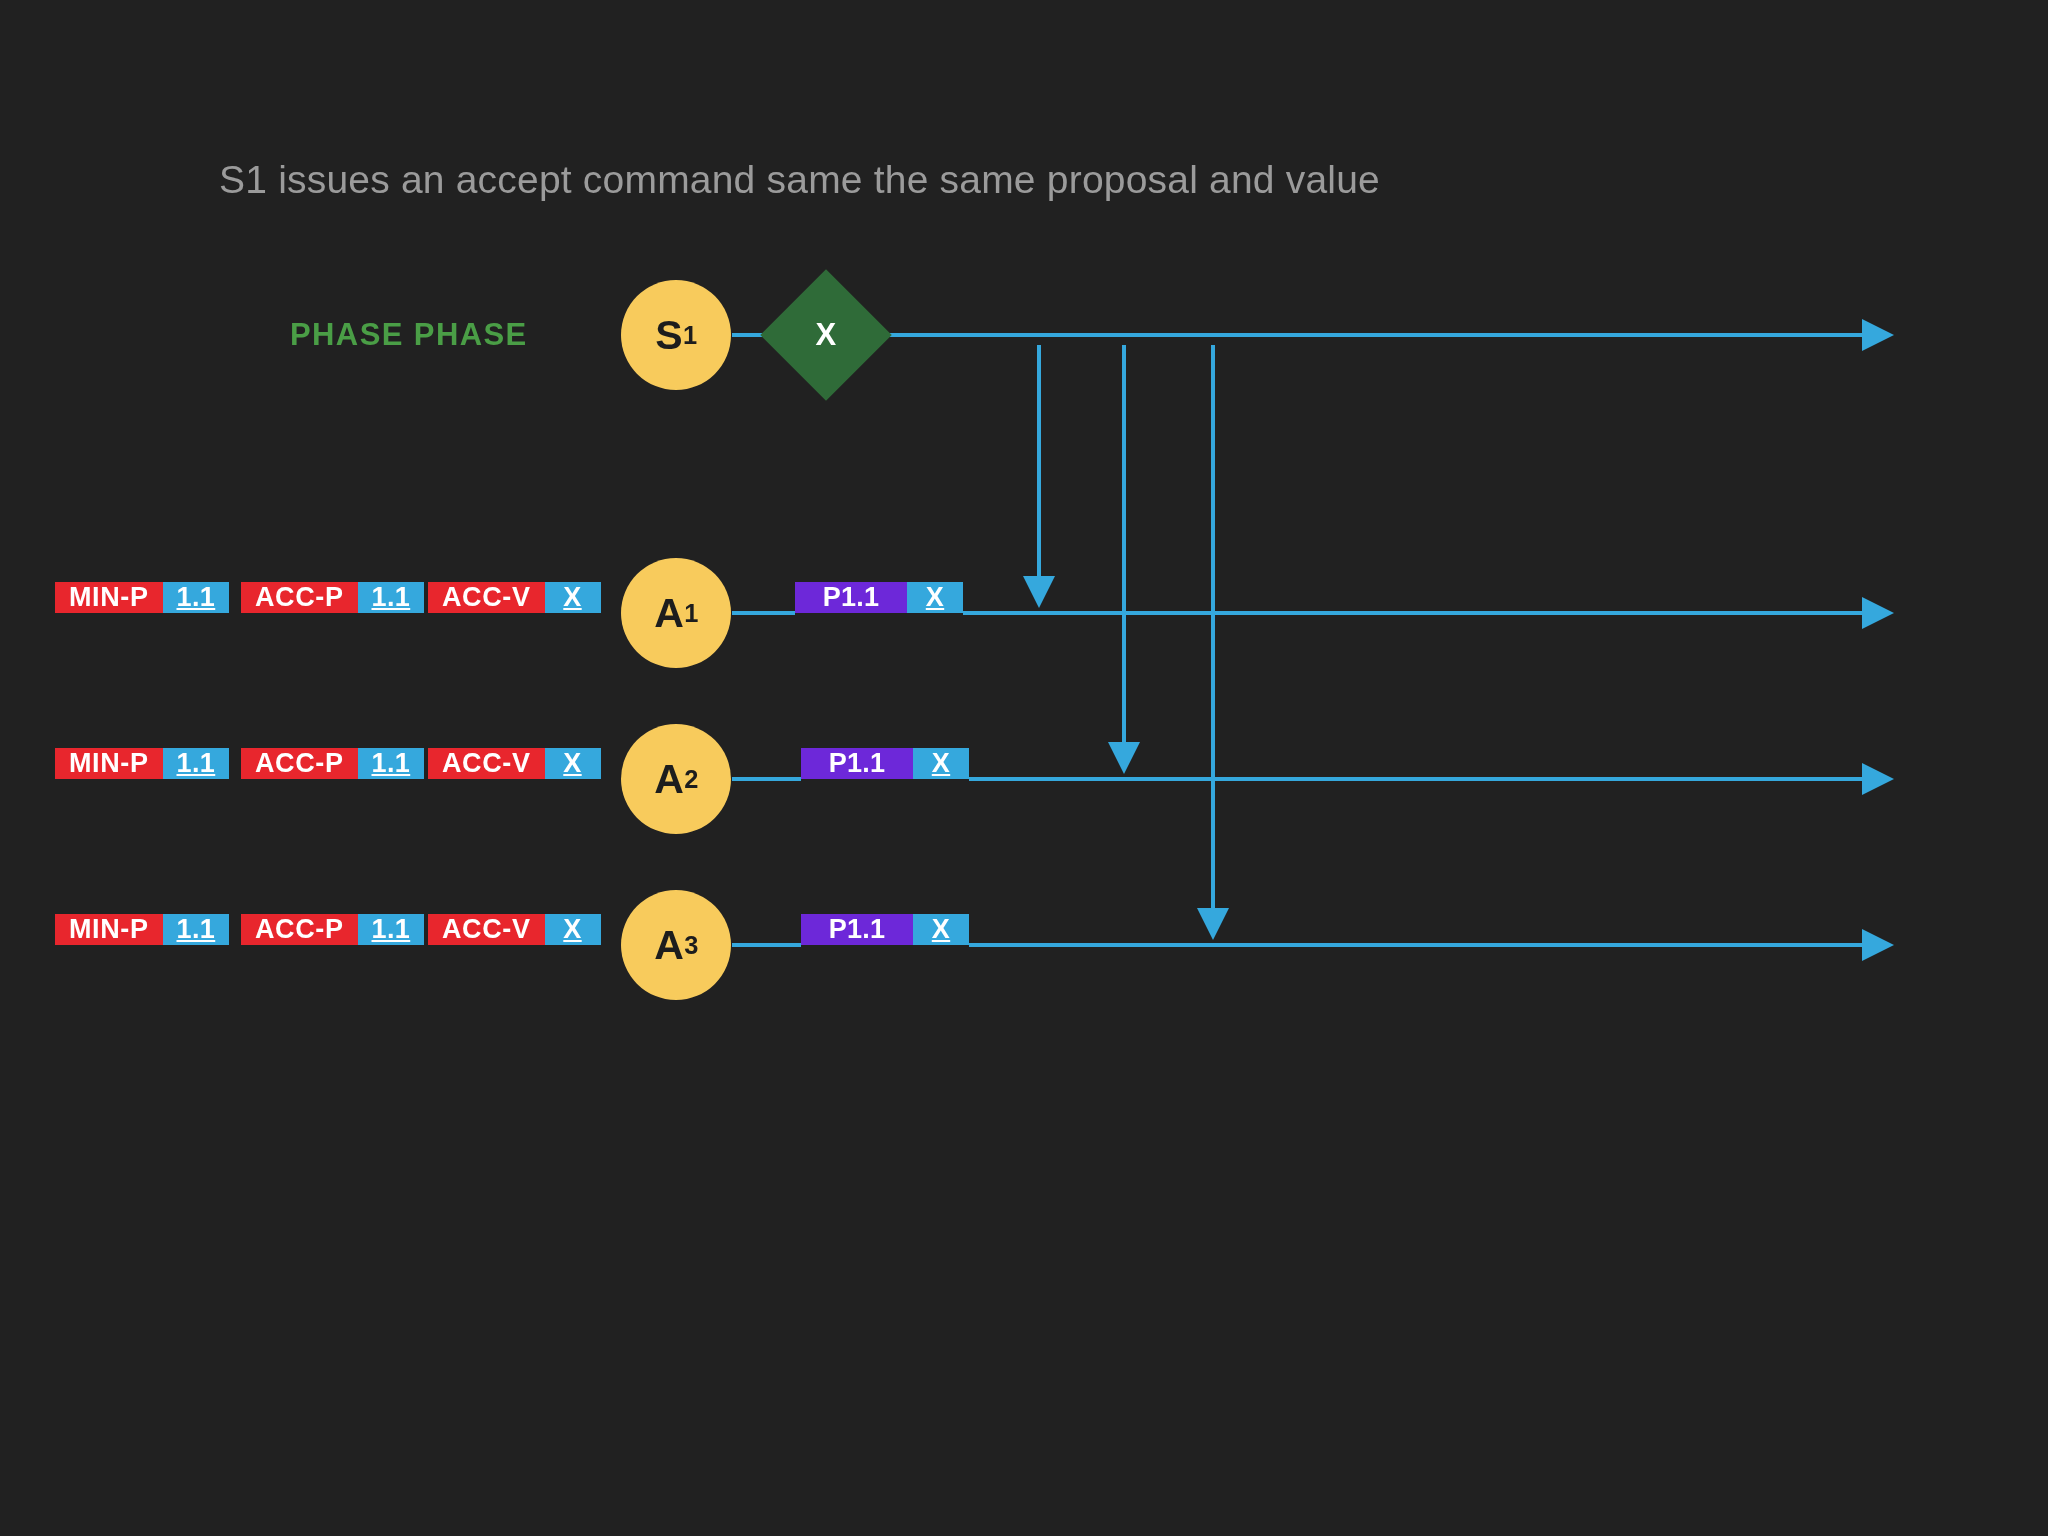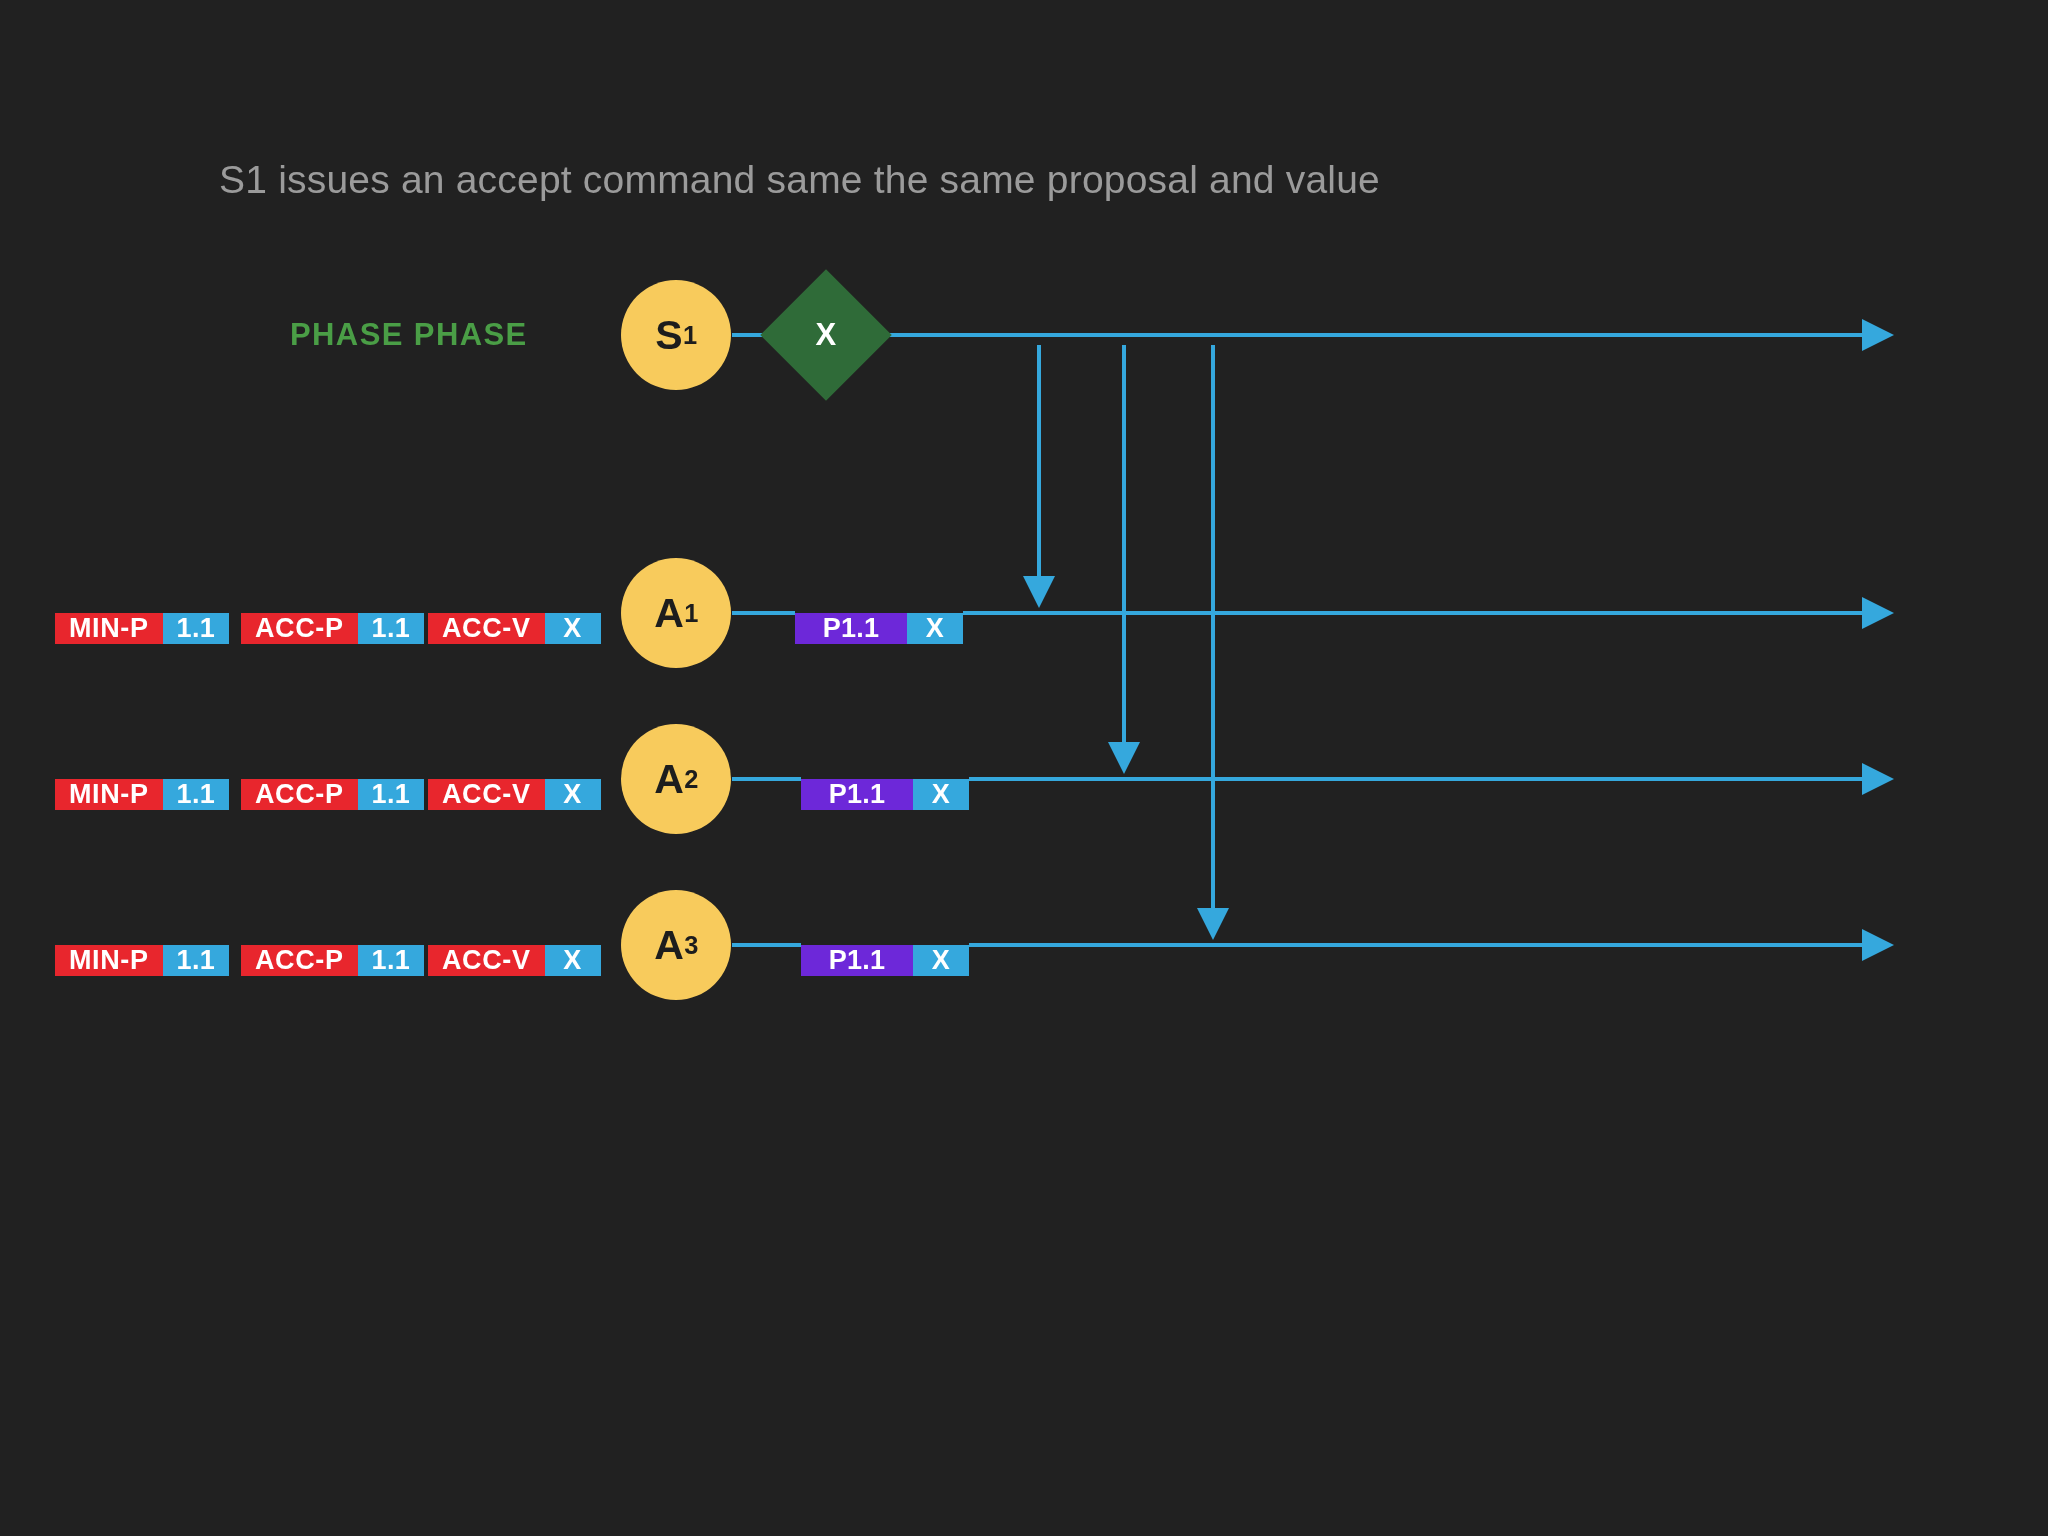--- a/index.html
+++ b/index.html
@@ -96,21 +96,21 @@
     font-weight: 700;
     letter-spacing: 0.5px;
   }
 
   
   .pill {
     position: absolute;
     display: flex;
     height: 62px;
     transform: translateY(-50%);
-    align-items: flex-end;
+    align-items: flex-start;
   }
   .pill .k {
     background: #e8262d;
     color: #ffffff;
     display: flex;
     align-items: center;
     justify-content: center;
     font-size: 27px;
     font-weight: 700;
     letter-spacing: 0.6px;
@@ -123,20 +123,21 @@
     color: #ffffff;
     display: flex;
     align-items: center;
     justify-content: center;
     font-size: 27px;
     font-weight: 700;
     letter-spacing: 0.4px;
     padding: 0 14px;
     min-width: 56px;
     box-sizing: border-box;
+    text-decoration: underline;
   }
 
   
   .pill.accepted .k {
     background: #6d28d9;
     min-width: 112px;
     font-weight: 700;
     letter-spacing: 0.2px;
   }
   .pill.accepted .v {

